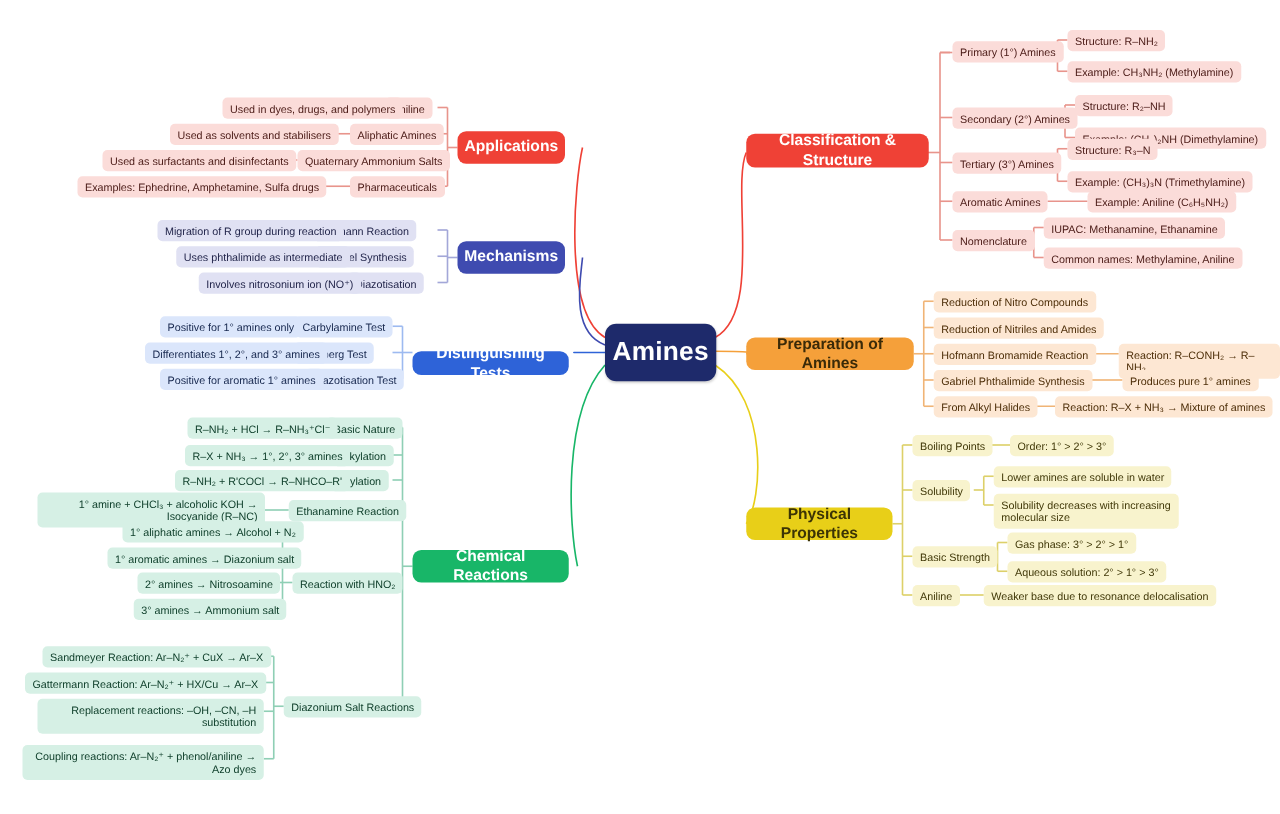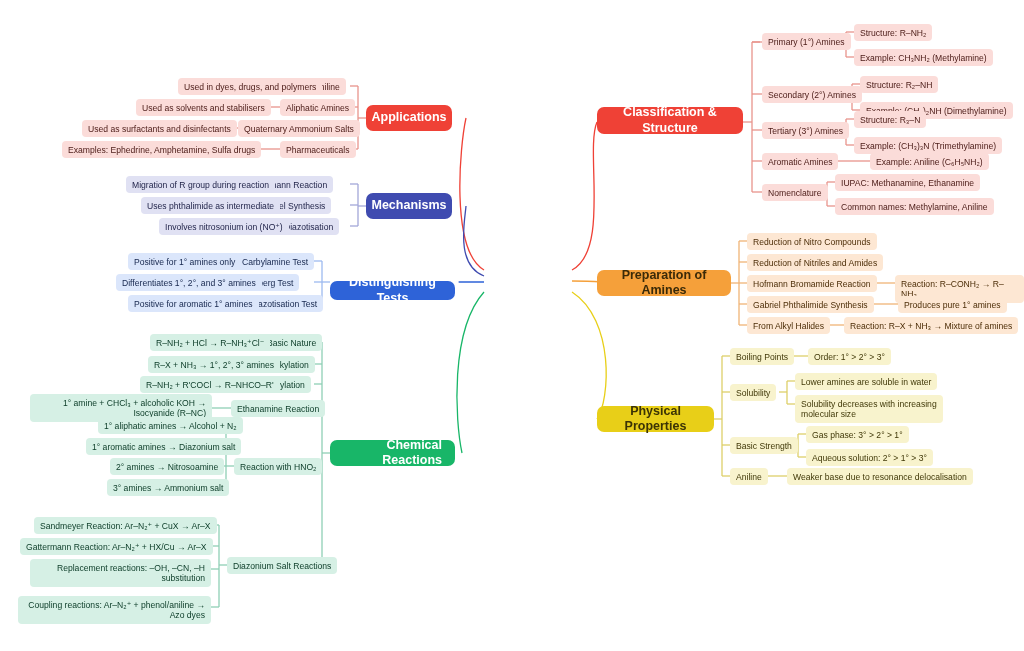--- a/index.html
+++ b/index.html
@@ -193,20 +193,21 @@
 
       <path d="M227 565 L219 565" stroke="#8fcfb5"></path>
       <path d="M219 525 L219 607" stroke="#8fcfb5"></path>
       <path d="M219 525 L211 525" stroke="#8fcfb5"></path>
       <path d="M219 546 L211 546" stroke="#8fcfb5"></path>
       <path d="M219 569 L211 569" stroke="#8fcfb5"></path>
       <path d="M219 607 L211 607" stroke="#8fcfb5"></path>
     </g>
   </svg>
 
+  <div class="node root" style="left:484px; top:259px; width:89px; height:46px;">Amines</div>
 
   <div class="node b1 red" style="left:597px; top:107px; width:146px; height:27px;">Classification &amp; Structure</div>
 
   <div class="node leaf l-red right" style="left:762px; top:33px;">Primary (1°) Amines</div>
   <div class="node leaf l-red right" style="left:854px; top:24px;">Structure: R–NH₂</div>
   <div class="node leaf l-red right" style="left:854px; top:49px;">Example: CH₃NH₂ (Methylamine)</div>
 
   <div class="node leaf l-red right" style="left:762px; top:86px;">Secondary (2°) Amines</div>
   <div class="node leaf l-red right" style="left:860px; top:76px;">Structure: R₂–NH</div>
   <div class="node leaf l-red right" style="left:860px; top:102px;">Example: (CH₃)₂NH (Dimethylamine)</div>
@@ -278,21 +279,21 @@
   <div class="node leaf l-yellow right" style="left:795px; top:373px;">Lower amines are soluble in water</div>
   <div class="node leaf l-yellow right wrapL" style="left:795px; top:395px; width:148px;">Solubility decreases with increasing molecular size</div>
 
   <div class="node leaf l-yellow right" style="left:730px; top:437px;">Basic Strength</div>
   <div class="node leaf l-yellow right" style="left:806px; top:426px;">Gas phase: 3° &gt; 2° &gt; 1°</div>
   <div class="node leaf l-yellow right" style="left:806px; top:449px;">Aqueous solution: 2° &gt; 1° &gt; 3°</div>
 
   <div class="node leaf l-yellow right" style="left:730px; top:468px;">Aniline</div>
   <div class="node leaf l-yellow right" style="left:787px; top:468px;">Weaker base due to resonance delocalisation</div>
 
-  <div class="node b1 green" style="left:330px; top:440px; width:125px; height:26px;text-align:right;">Chemical Reactions</div>
+  <div class="node b1 green" style="left:330px; top:440px; width:125px; height:26px;">Chemical Reactions</div>
 
   <div class="node leaf l-green right" style="left:261px; top:334px;">Basic Nature</div>
   <div class="node leaf l-green left" style="left:150px; top:334px;">R–NH₂ + HCl → R–NH₃⁺Cl⁻</div>
 
   <div class="node leaf l-green right" style="left:266px; top:356px;">Alkylation</div>
   <div class="node leaf l-green left" style="left:148px; top:356px;">R–X + NH₃ → 1°, 2°, 3° amines</div>
 
   <div class="node leaf l-green right" style="left:264px; top:376px;">Acylation</div>
   <div class="node leaf l-green left" style="left:140px; top:376px;">R–NH₂ + R'COCl → R–NHCO–R'</div>
 

